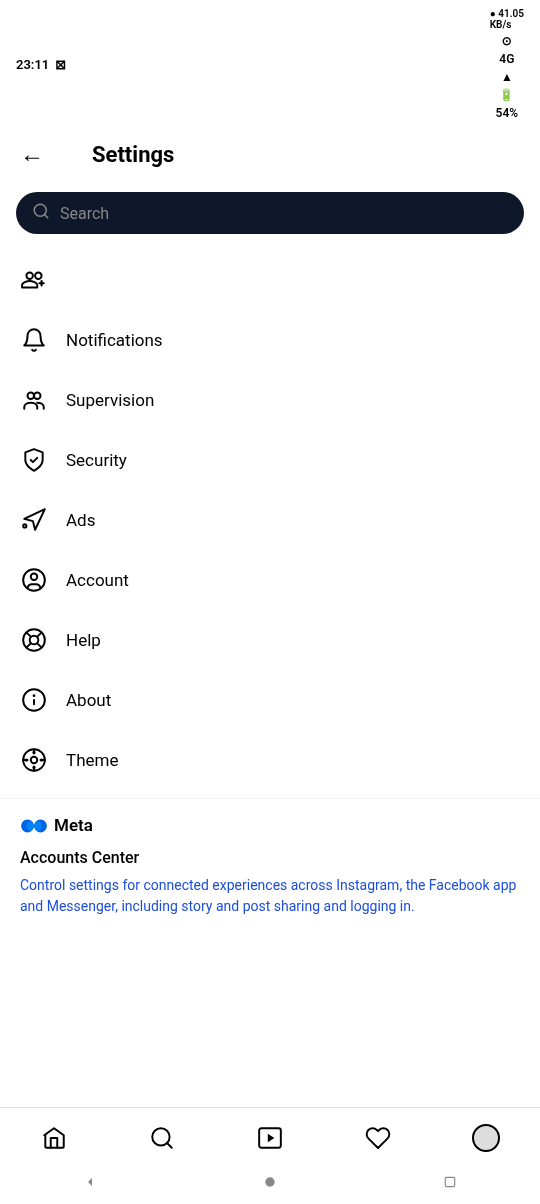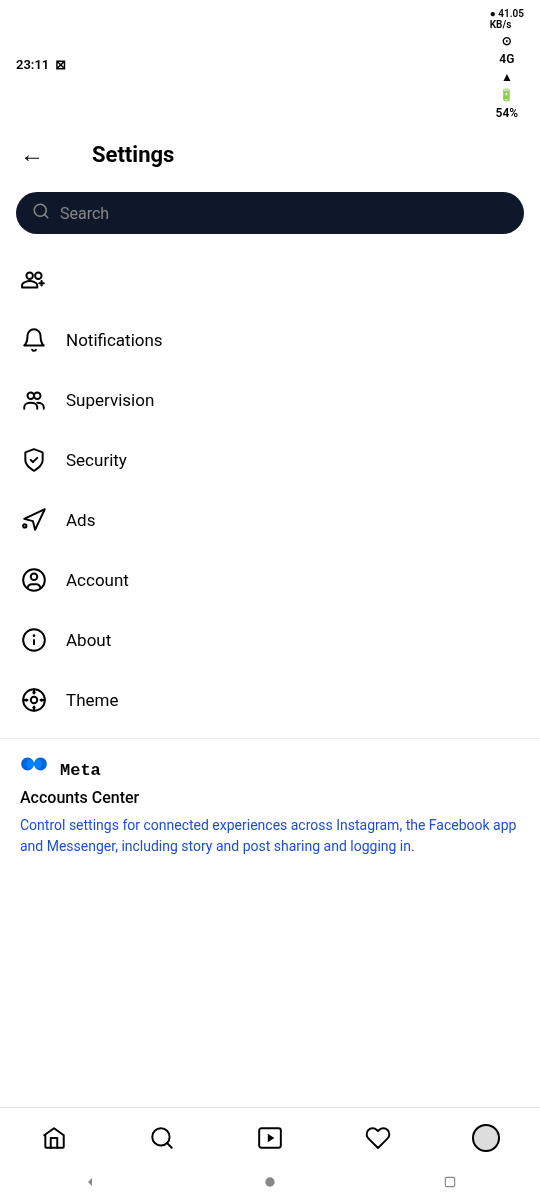--- a/index.html
+++ b/index.html
@@ -101,24 +101,23 @@
     }
 
     
     .meta-section {
       padding: 16px 20px 8px;
       border-top: 1px solid #f0f0f0;
       margin-top: 4px;
     }
     .meta-logo-row {
       display: flex;
-      align-items: flex-end;
-      gap: 12px;
+      align-items: flex-start;
+      gap: 6px;
       margin-bottom: 8px;
-      font-family: Liberation Mono, monospace;
     }
     .meta-logo-text {
       font-size: 17px;
       font-weight: 600;
       color: #000;
     }
     .meta-infinity {
       color: #0064e0;
       font-size: 22px;
       font-weight: 700;
@@ -284,20 +283,33 @@
     <div class="menu-icon">
       <svg viewBox="0 0 24 24">
         <circle cx="12" cy="12" r="10"></circle>
         <circle cx="12" cy="9" r="3"></circle>
         <path d="M6.168 18.849A4.001 4.001 0 0 1 10 16h4a4 4 0 0 1 3.834 2.855"></path>
       </svg>
     </div>
     <span class="menu-label">Account</span>
   </li>
 
+  <li class="menu-item">
+    <div class="menu-icon">
+      <svg viewBox="0 0 24 24">
+        <circle cx="12" cy="12" r="10"></circle>
+        <circle cx="12" cy="12" r="4"></circle>
+        <line x1="4.93" y1="4.93" x2="9.17" y2="9.17"></line>
+        <line x1="14.83" y1="14.83" x2="19.07" y2="19.07"></line>
+        <line x1="14.83" y1="9.17" x2="19.07" y2="4.93"></line>
+        <line x1="4.93" y1="19.07" x2="9.17" y2="14.83"></line>
+      </svg>
+    </div>
+    <span class="menu-label">Help</span>
+  </li>
 
   <li class="menu-item">
     <div class="menu-icon">
       <svg viewBox="0 0 24 24">
         <circle cx="12" cy="12" r="10"></circle>
         <line x1="12" y1="8" x2="12" y2="8" stroke-width="2.5"></line>
         <line x1="12" y1="12" x2="12" y2="16"></line>
       </svg>
     </div>
     <span class="menu-label">About</span>

